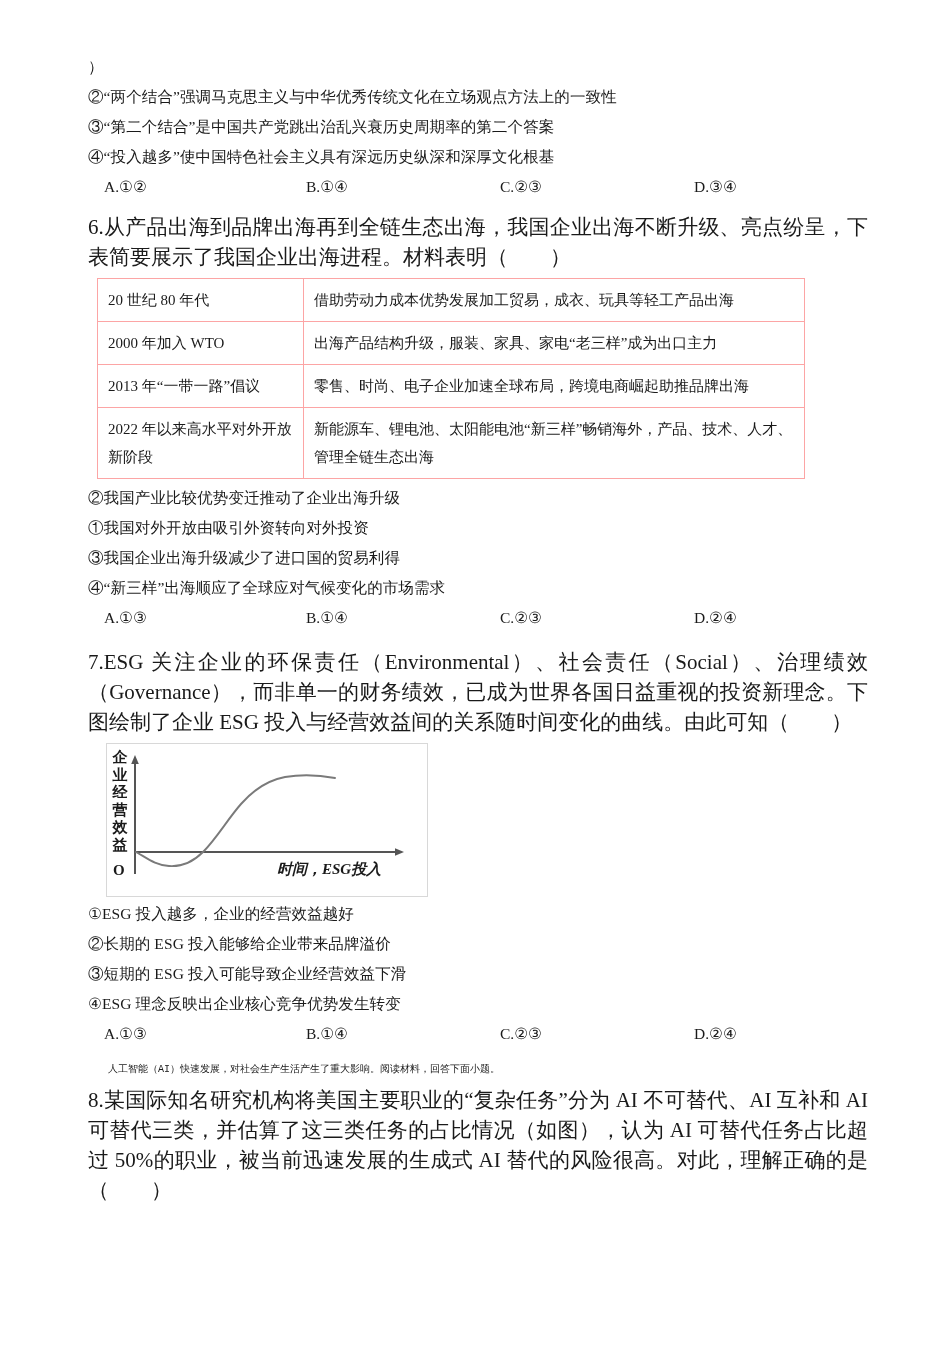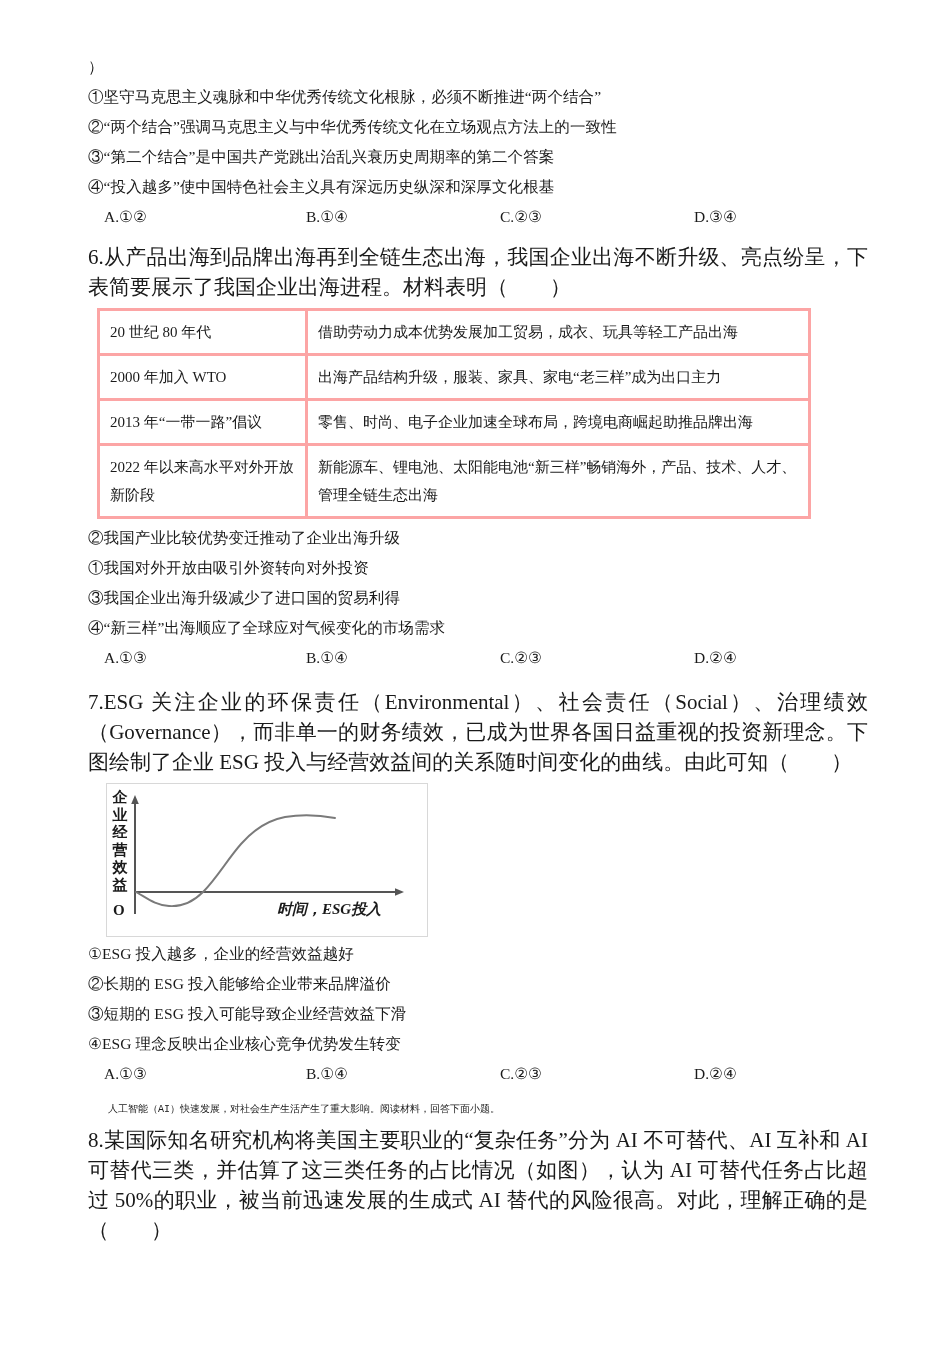--- a/index.html
+++ b/index.html
@@ -71,21 +71,21 @@
   .tbl-wrap {
     margin: 6px 0 4px 9px;
     width: 667px;
   }
   table.material {
     border-collapse: collapse;
     width: 667px;
     table-layout: fixed;
   }
   table.material td {
-    border: 3px solid #fca5a5;
+    border: 1px solid #fca5a5;
     padding: 7px 9px 7px 10px;
     font-size: 15px;
     line-height: 28px;
     vertical-align: middle;
   }
   table.material td.c1 { width: 186px; }
   table.material td.c2 { width: 481px; }
 
   
   .figure-box {
@@ -133,21 +133,20 @@
   .sp-10 { height: 10px; }
   .sp-14 { height: 14px; }
 </style>
 </head>
 <body>
 
 <div class="page">
   <div class="content">
 
     <div class="line">）</div>
-    <div class="line">①坚守马克思主义魂脉和中华优秀传统文化根脉，必须不断推进“两个结合”</div>
     <div class="line">②“两个结合”强调马克思主义与中华优秀传统文化在立场观点方法上的一致性</div>
     <div class="line">③“第二个结合”是中国共产党跳出治乱兴衰历史周期率的第二个答案</div>
     <div class="line">④“投入越多”使中国特色社会主义具有深远历史纵深和深厚文化根基</div>
     <div class="options">
       <span class="opt opt-a">A.①②</span>
       <span class="opt opt-b">B.①④</span>
       <span class="opt opt-c">C.②③</span>
       <span class="opt opt-d">D.③④</span>
     </div>
 

